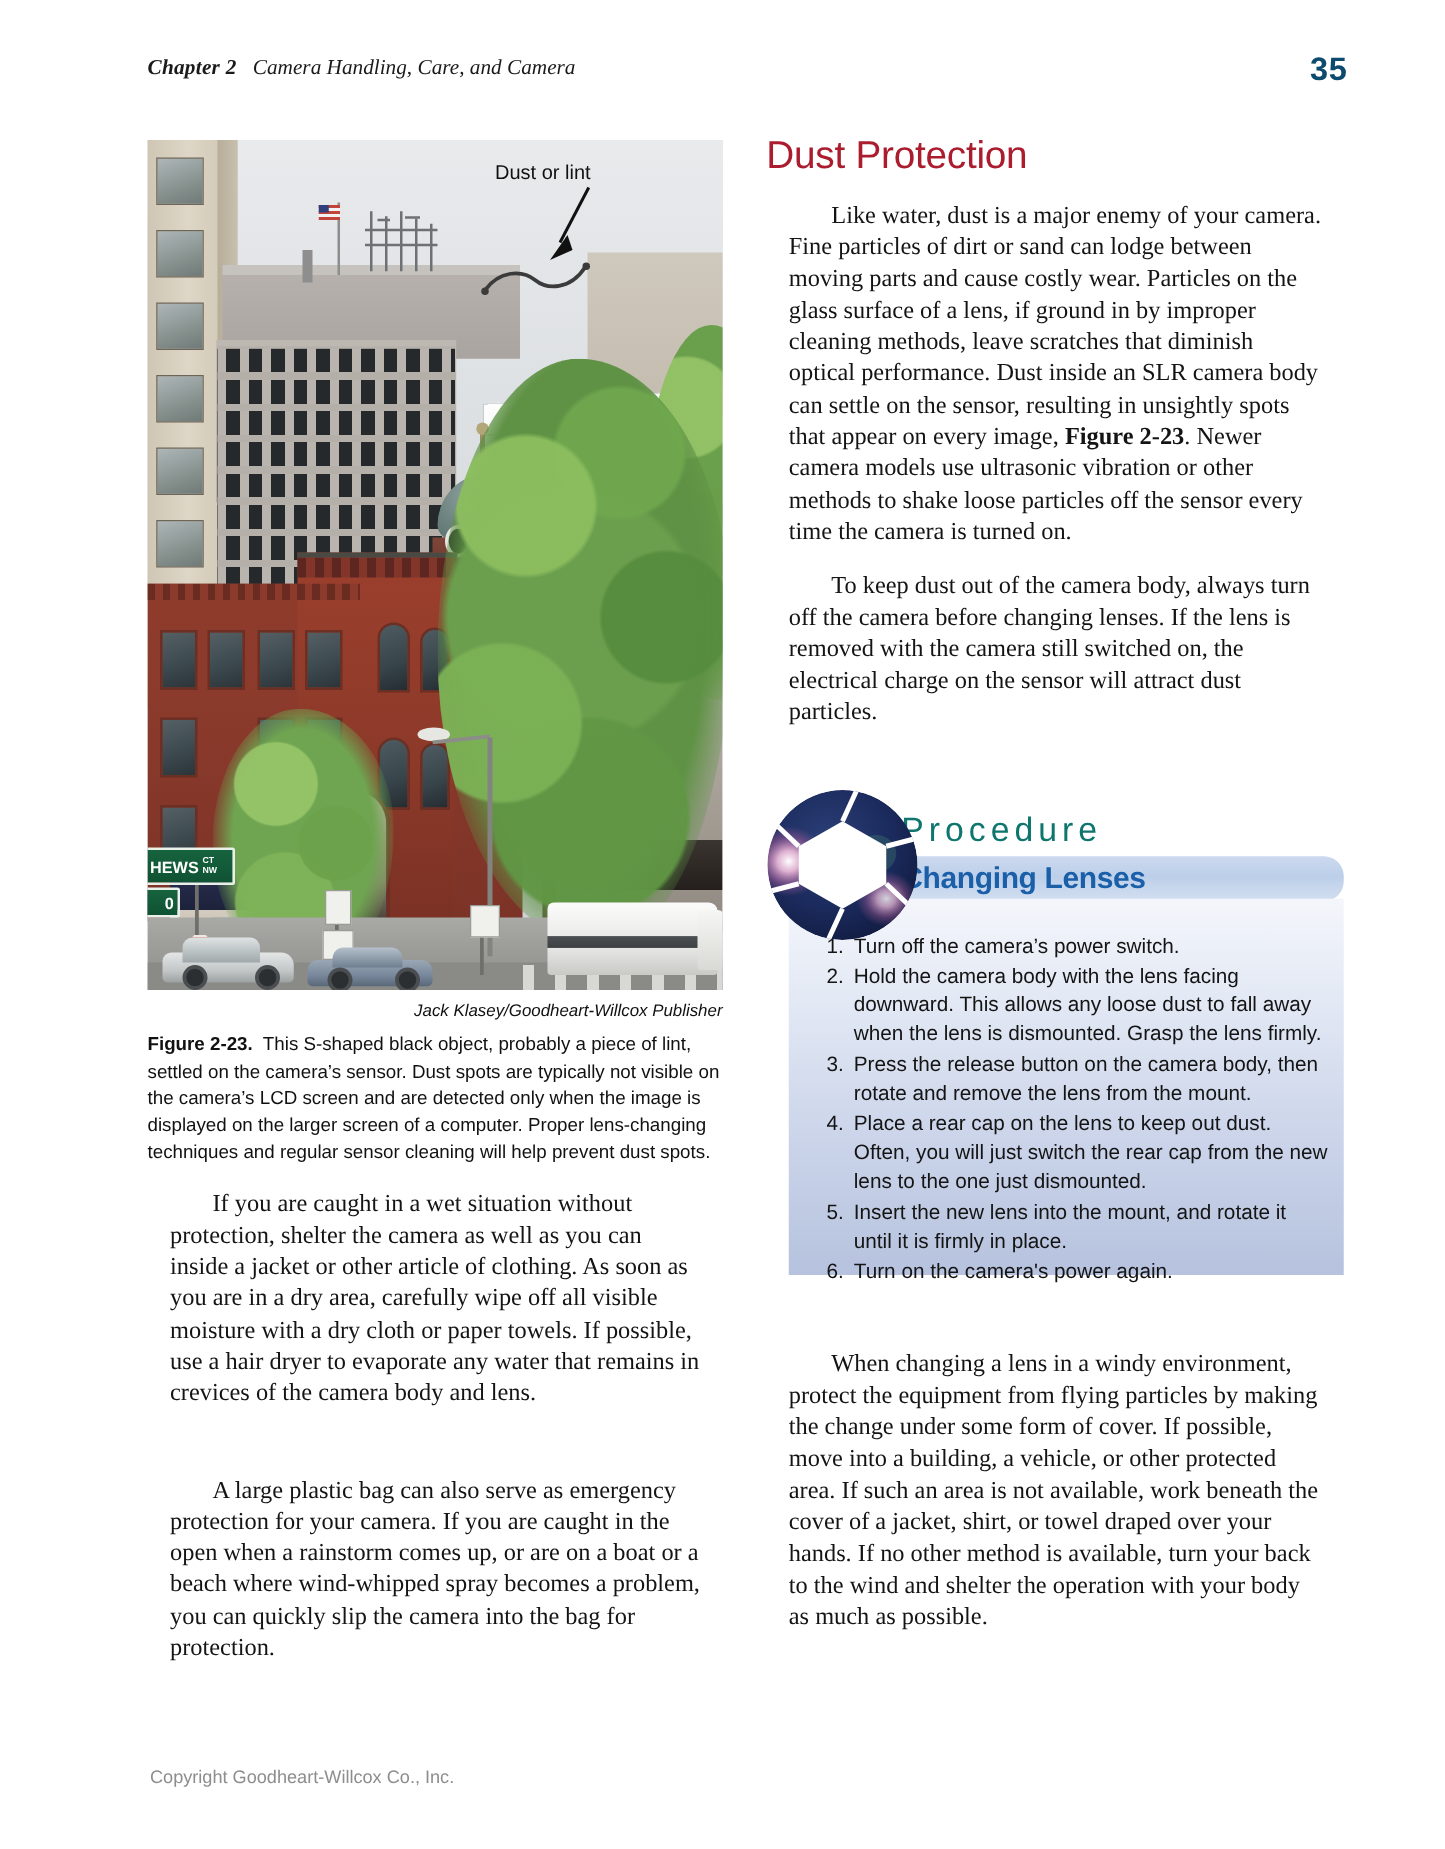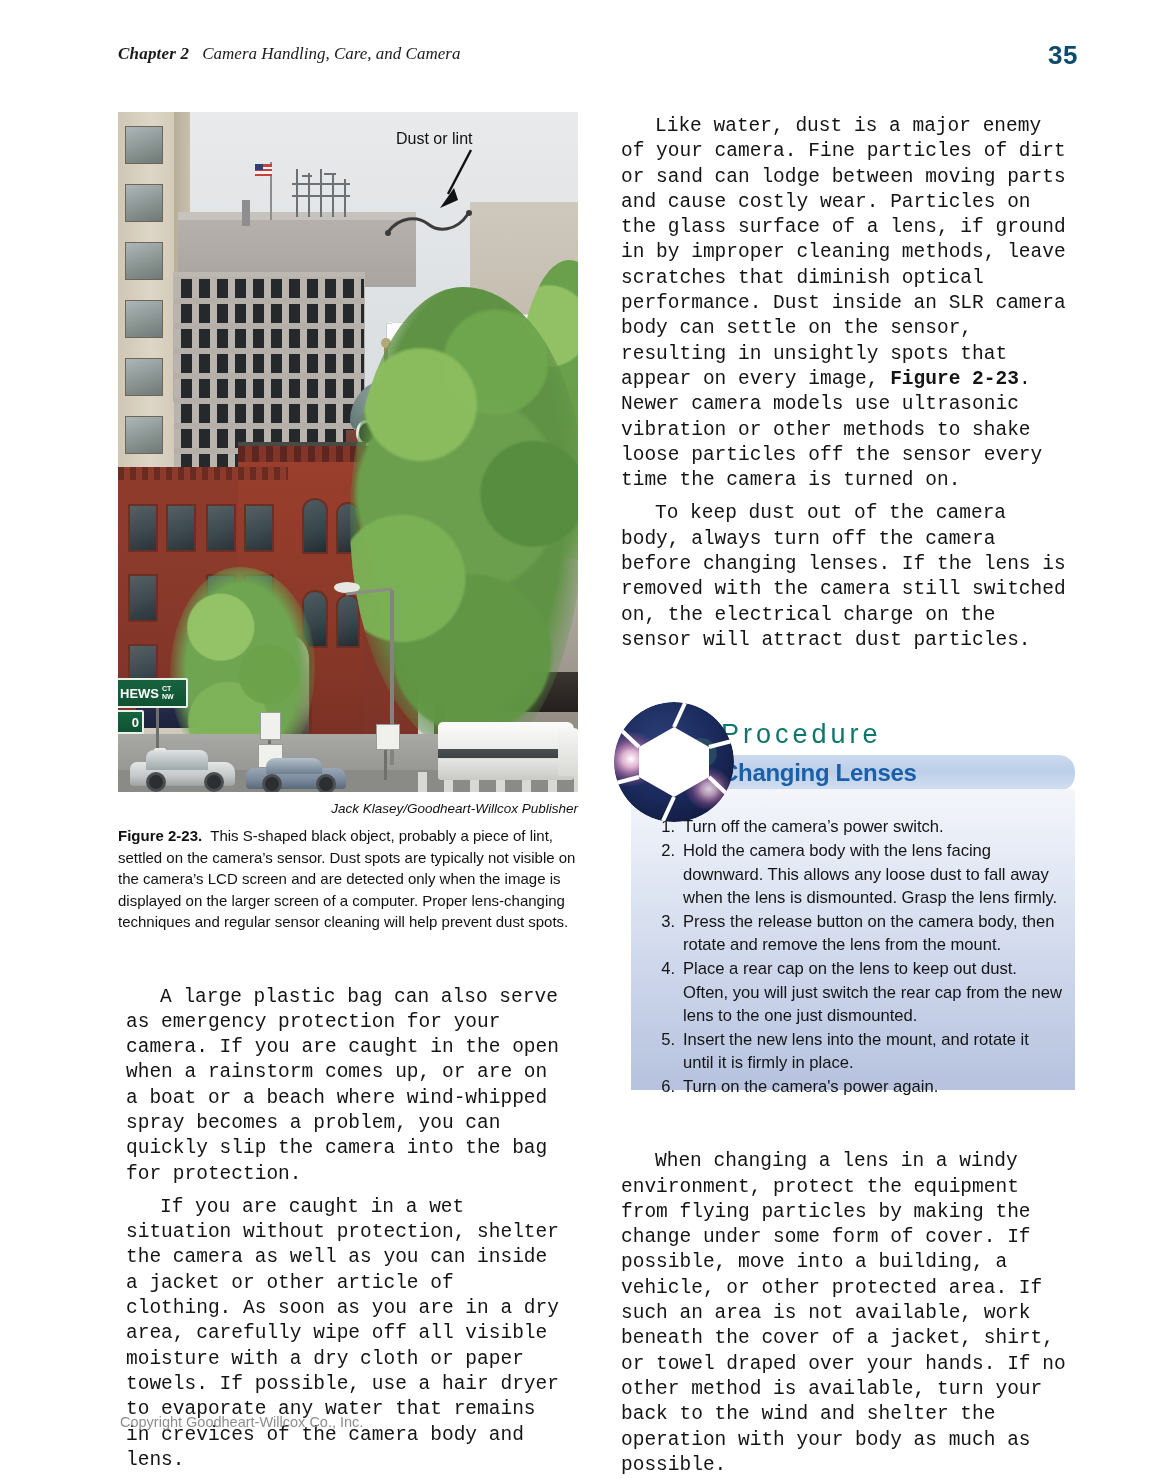--- a/index.html
+++ b/index.html
@@ -528,27 +528,27 @@
     font-family: "Liberation Sans", sans-serif;
     font-size: 15px;
     line-height: 21.5px;
     color: #111;
     text-align: left;
   }
   .caption b { font-weight: bold; }
 
   
   .body-p {
-    font-family: Liberation Mono, monospace;
+    font-family: Liberation Serif, serif;
     font-size: 19.5px;
     line-height: 25.3px;
     color: #141414;
     text-align: left;
     text-indent: 34px;
-    margin: 8px;
+    margin: 18px;
   }
   .gap-top { margin-top: 52px; }
 
   .sec-head {
     font-family: "Liberation Sans", sans-serif;
     font-size: 31px;
     font-weight: normal;
     color: #aa1c2e;
     margin: 0 0 8px 0;
     letter-spacing: -.2px;
@@ -776,26 +776,27 @@
     </svg>
   </div>
 
   <div class="credit">Jack Klasey/Goodheart-Willcox Publisher</div>
 
   <div class="caption">
     <b>Figure 2-23.</b>&nbsp;
     <span>This S-shaped black object, probably a piece of lint, settled on the camera’s sensor. Dust spots are typically not visible on the camera’s LCD screen and are detected only when the image is displayed on the larger screen of a computer. Proper lens-changing techniques and regular sensor cleaning will help prevent dust spots.</span>
   </div>
 
+  <p class="body-p">If you are caught in a wet situation without protection, shelter the camera as well as you can inside a jacket or other article of clothing. As soon as you are in a dry area, carefully wipe off all visible moisture with a dry cloth or paper towels. If possible, use a hair dryer to evaporate any water that remains in crevices of the camera body and lens.</p>
   <p class="body-p gap-top">A large plastic bag can also serve as emergency protection for your camera. If you are caught in the open when a rainstorm comes up, or are on a boat or a beach where wind-whipped spray becomes a problem, you can quickly slip the camera into the bag for protection.</p>
-  <p class="body-p">If you are caught in a wet situation without protection, shelter the camera as well as you can inside a jacket or other article of clothing. As soon as you are in a dry area, carefully wipe off all visible moisture with a dry cloth or paper towels. If possible, use a hair dryer to evaporate any water that remains in crevices of the camera body and lens.</p>
 </div>
 
 <div class="col-right">
 
+  <h2 class="sec-head">Dust Protection</h2>
 
   <p class="body-p"><span>Like water, dust is a major enemy of your camera. Fine particles of dirt or sand can lodge between moving parts and cause costly wear. Particles on the glass surface of a lens, if ground in by improper cleaning methods, leave scratches that diminish optical performance. Dust inside an SLR camera body can settle on the sensor, resulting in unsightly spots that appear on every image, </span><b>Figure 2-23</b><span>. Newer camera models use ultrasonic vibration or other methods to shake loose particles off the sensor every time the camera is turned on.</span></p>
 
   <p class="body-p">To keep dust out of the camera body, always turn off the camera before changing lenses. If the lens is removed with the camera still switched on, the electrical charge on the sensor will attract dust particles.</p>
 
   <div class="procedure">
 
     <div class="proc-title-bar">
       <span class="bar-text">Changing Lenses</span>
     </div>

